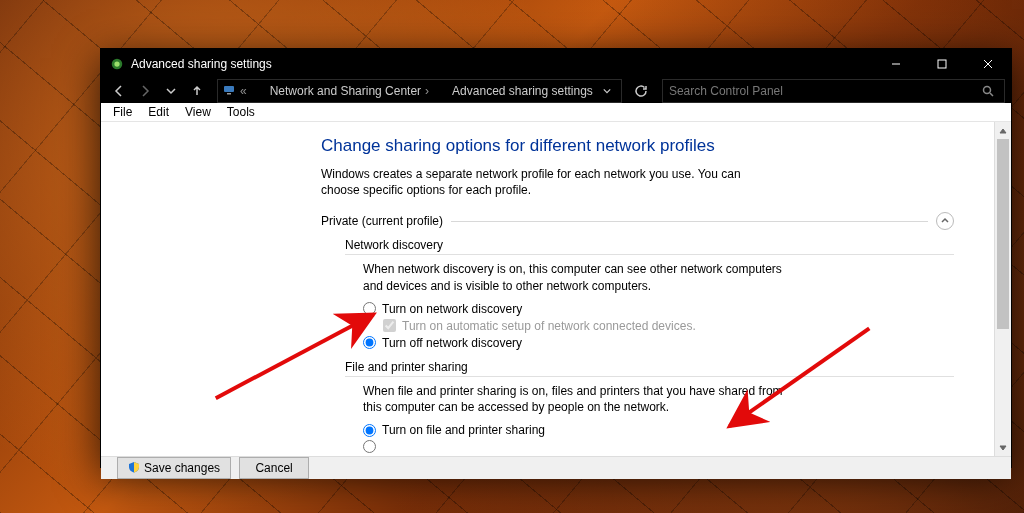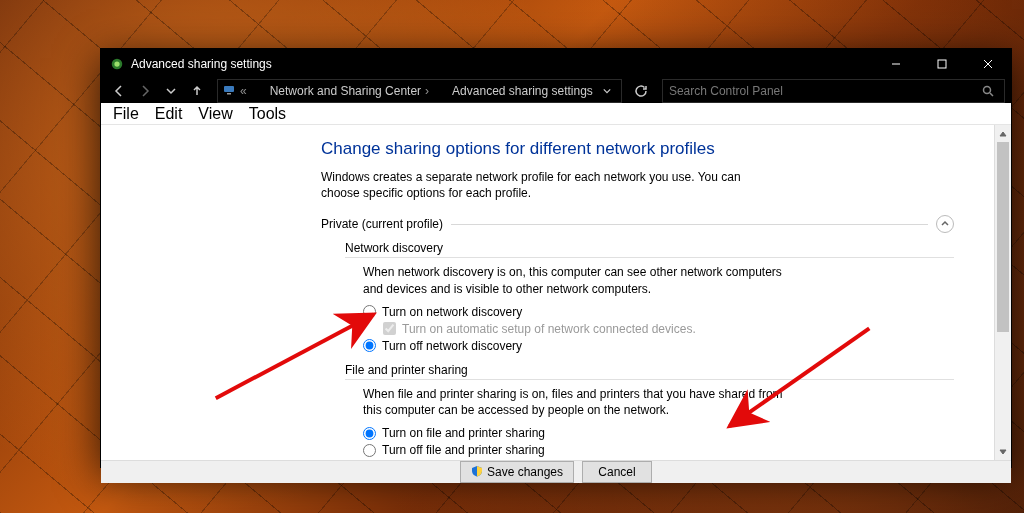--- a/index.html
+++ b/index.html
@@ -67,21 +67,21 @@
   .searchbox input{
     flex:1; background:transparent; border:none; outline:none; color:#ccc; font-size:12px;
   }
   .searchbox input::placeholder{color:#777;}
   .searchbox .mag{width:20px;display:flex;align-items:center;justify-content:center;}
   .searchbox .mag svg{width:12px;height:12px;stroke:#888;stroke-width:1.5;fill:none;}
 
   
   .menubar{
     height:22px;background:#fff;color:#000;display:flex;align-items:center;
-    font-size:16px;padding:0 4px;border-bottom:1px solid #e5e5e5;
+    font-size:12px;padding:0 4px;border-bottom:1px solid #e5e5e5;
   }
   .menubar .menuitem{padding:2px 8px;}
 
   
   .content-wrap{flex:1;background:#fff;position:relative;display:flex;}
   .content{
     flex:1;overflow:hidden;padding:14px 40px 0 220px;color:#000;font-size:12px;
     position:relative;
   }
   .content h1{color:#003399;font-weight:400;font-size:17px;margin-bottom:10px;}
@@ -104,21 +104,21 @@
 
   .scrollbar{width:17px;background:#f0f0f0;border-left:1px solid #ddd;position:relative;}
   .scrollbar .arrow{height:17px;display:flex;align-items:center;justify-content:center;}
   .scrollbar .arrow svg{width:8px;height:8px;stroke:#666;fill:#666;}
   .scrollbar .thumb{position:absolute;left:2px;right:2px;top:17px;height:190px;background:#c2c2c2;}
   .scrollbar .arrow.bot{position:absolute;bottom:0;left:0;right:0;}
 
   
   .footer{
     height:36px;background:#f0f0f0;border-top:1px solid #ddd;
-    display:flex;align-items:center;justify-content:center;padding:0 16px;gap:8px;
+    display:flex;align-items:center;justify-content:flex-start;padding:0 16px;gap:8px;
   }
   .btn{
     height:22px;min-width:70px;padding:0 10px;background:#e1e1e1;border:1px solid #adadad;
     font-size:12px;display:flex;align-items:center;justify-content:center;gap:4px;
   }
   .shield svg{width:12px;height:12px;}
 
   
   .anno{position:absolute;inset:0;pointer-events:none;}
 </style>
@@ -257,21 +257,20 @@
           <div class="line"></div>
         </div>
         <p class="subdesc">When file and printer sharing is on, files and printers that you have shared from this computer can be accessed by people on the network.</p>
         <div class="opts">
           <label class="opt">
             <input type="radio" name="fps" checked="" style="">
             <span>Turn on file and printer sharing</span>
           </label>
           <label class="opt">
             <input type="radio" name="fps" style="">
-            <span>Turn off file and printer sharing</span>
           </label>
         </div>
       </div>
     </div>
 
     <div class="scrollbar">
       <div class="arrow">
         <svg viewBox="0 0 8 8">
             <path d="M1 6 L4 2 L7 6 Z"></path>
           </svg>

